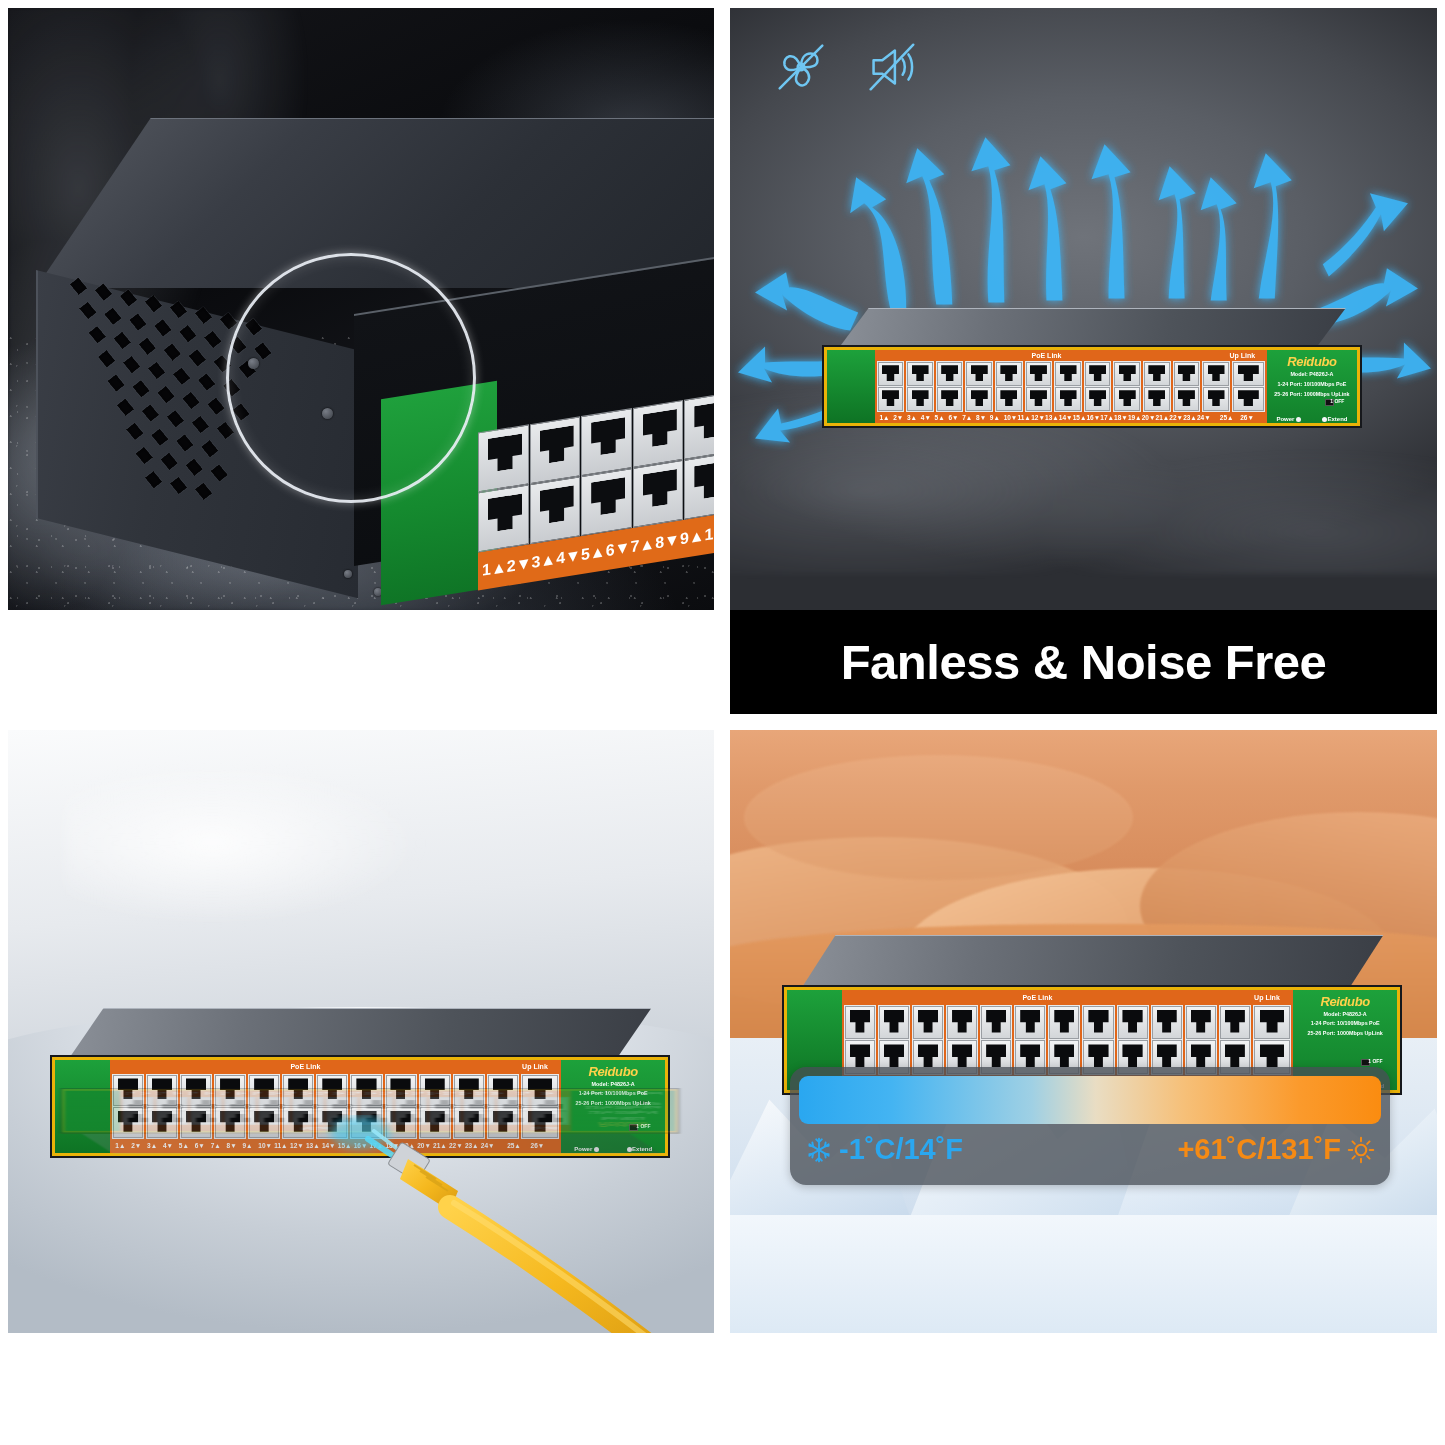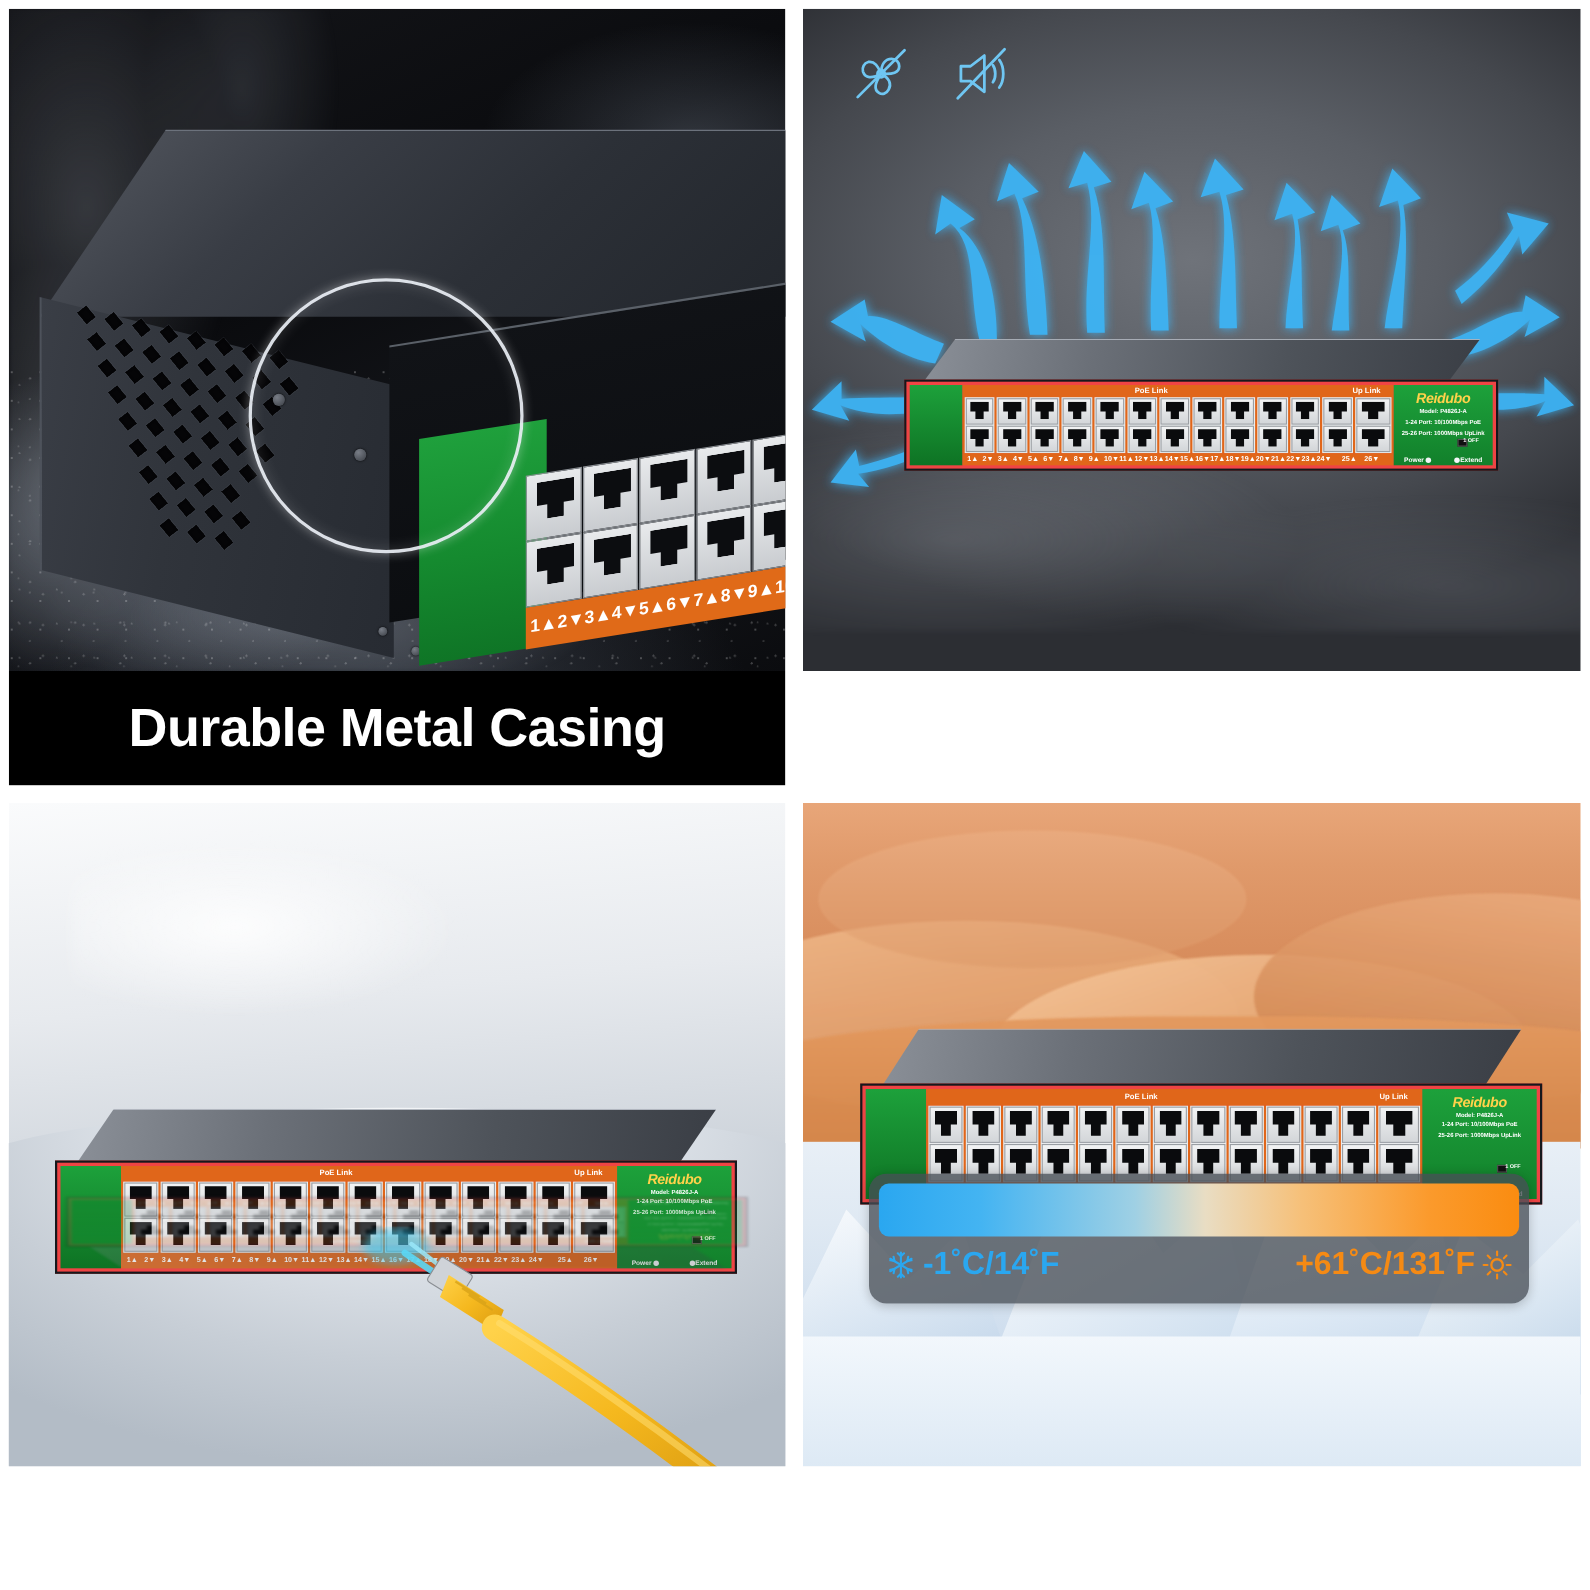--- a/index.html
+++ b/index.html
@@ -169,21 +169,21 @@
   
   .sw { position: relative; width: 100%; height: 100%; }
   .sw-top {
     position: absolute; left: 3%; top: 0; width: 94%; height: 34%;
     background: linear-gradient(100deg, #8b9098 0%, #6b7078 30%, #4e535a 65%, #3a3e45 100%);
     clip-path: polygon(6% 0, 100% 0, 94% 100%, 0 100%);
     border-top: 1px solid #aeb4bd;
   }
   .sw-body {
     position: absolute; left: 0; top: 31%; width: 100%; height: 69%;
-    background: #ef4444;
+    background: #eab308;
     border: 2px solid #16181c;
     display: flex;
     padding: 3px;
   }
   .sw-green-left { width: 9%; background: linear-gradient(180deg,#1da13b,#0e7324); }
   .sw-ports-area { flex: 1; display: flex; flex-direction: column; }
   .sw-toplabels {
     height: 15%; background: #e0661a; display: flex; align-items: center;
     position: relative;
   }
@@ -416,23 +416,20 @@
                 <span>6▼</span>
                 <span>7▲</span>
                 <span>8▼</span>
                 <span>9▲</span>
                 <span>10▼</span>
               </div>
           </div>
 
           <div class="p1-circle"></div>
         </div>
-      </div>
-      <div class="caption-bar">
-        <div class="caption-text">Durable Metal Casing</div>
       </div>
     </div>
   </div>
 
   <div class="panel">
     <div class="panel-inner">
       <div class="scene">
         <div class="p2-bg"></div>
         <div class="p2-swoosh"></div>
 
@@ -592,20 +589,23 @@
                 <div class="sw-dip"></div>
                 <div class="sw-dip-lbl">1   OFF</div>
                 <div class="sw-led-row">
                   <span><span>Power</span><i class="sw-led"></i></span>
                   <span><i class="sw-led o"></i><span>Extend</span></span>
                 </div>
               </div>
             </div>
           </div>
         </div>
+      </div>
+      <div class="caption-bar">
+        <div class="caption-text">Fanless  &amp; Noise Free</div>
       </div>
     </div>
   </div>
 
   <div class="panel">
     <div class="panel-inner">
       <div class="scene">
         <div class="p3-bg"></div>
         <div class="p3-table"></div>
         <div class="p3-sheen"></div>

